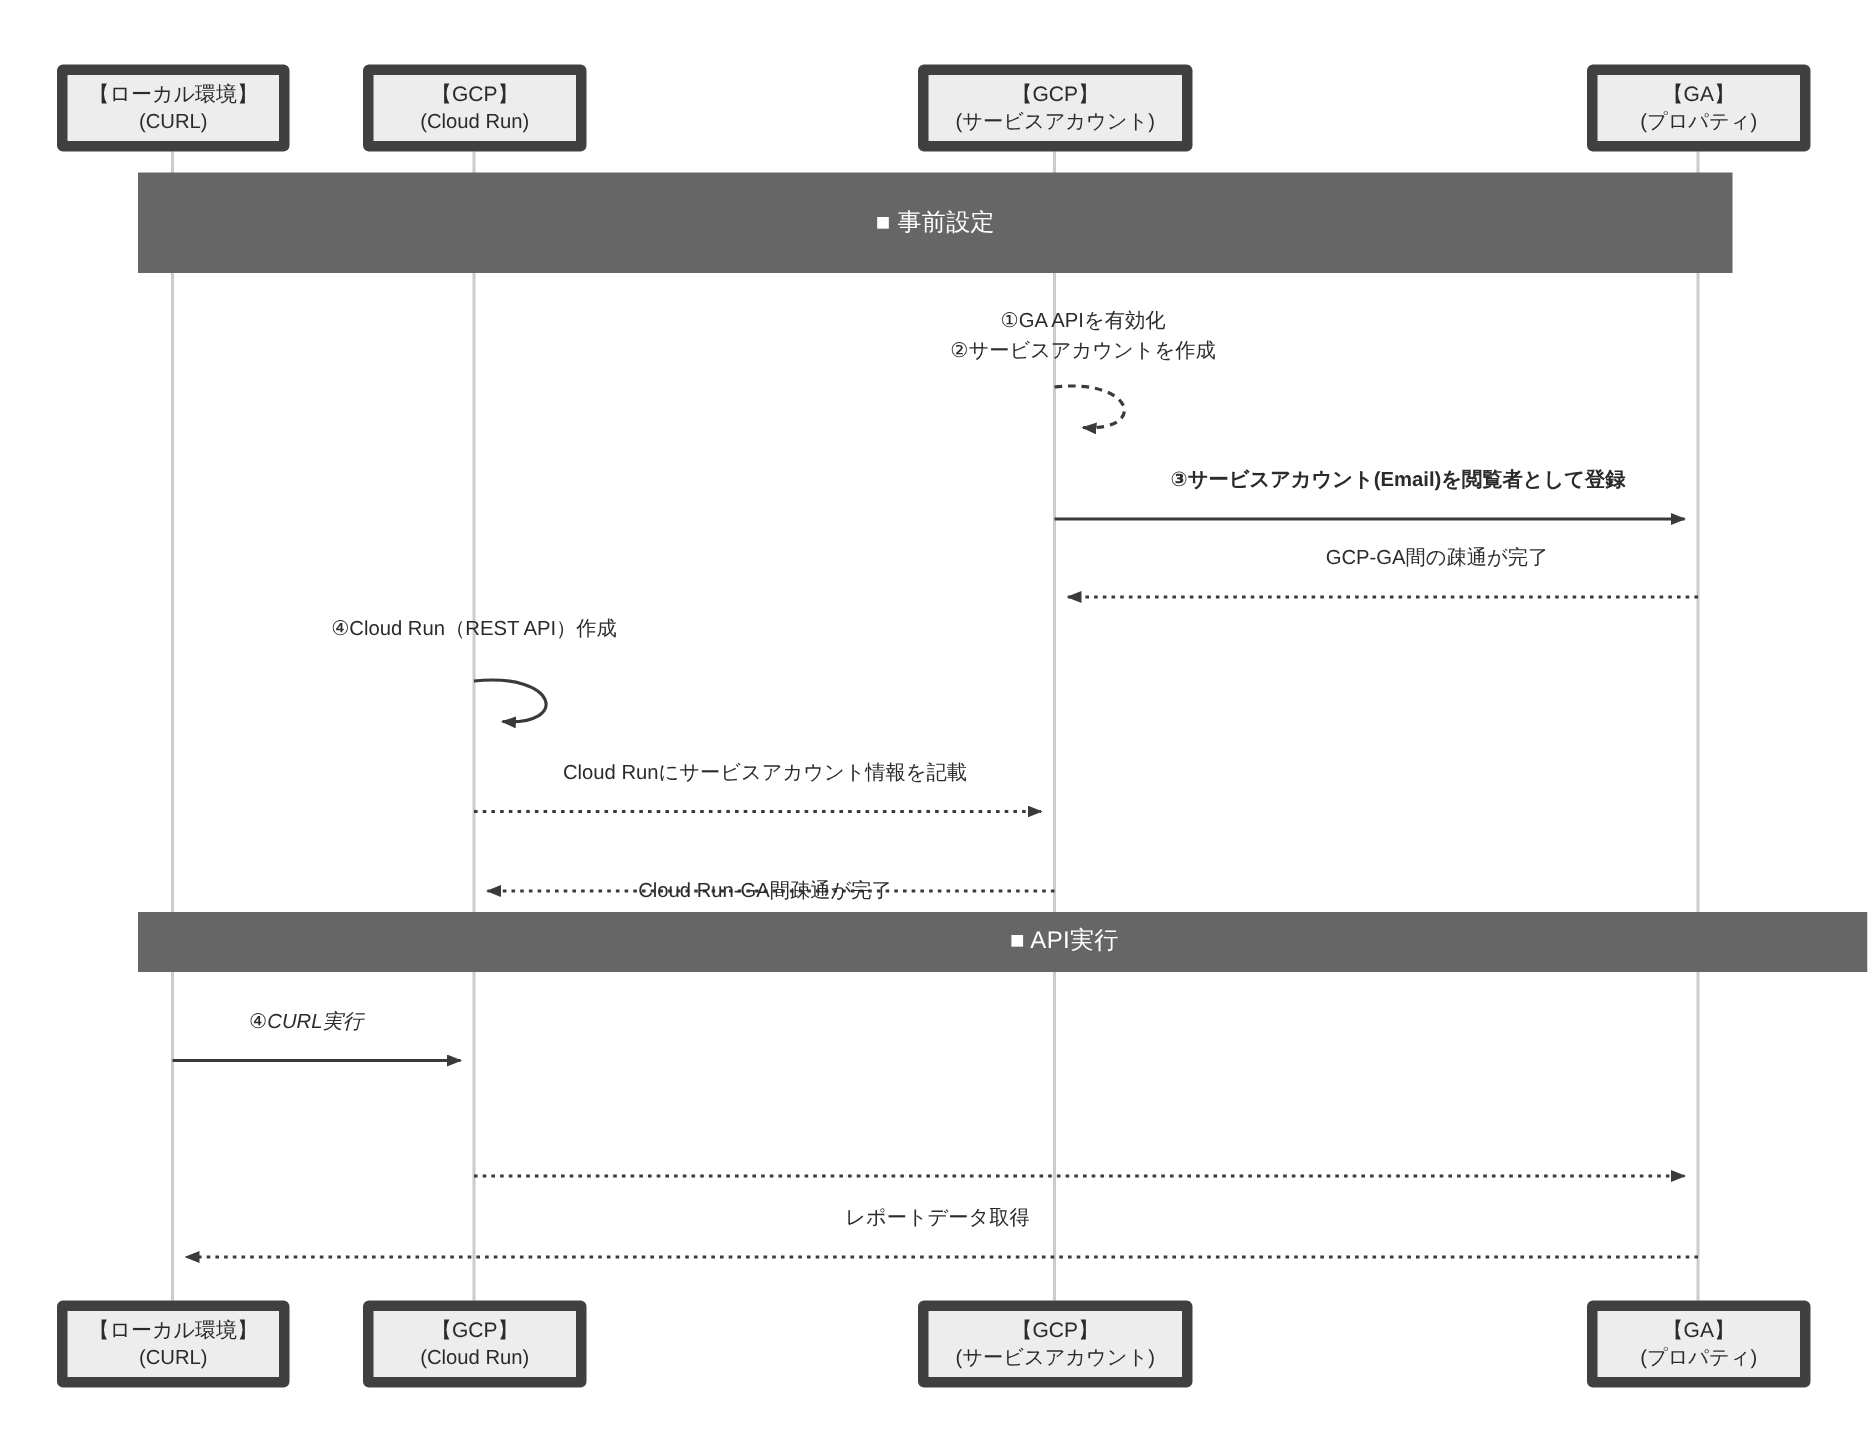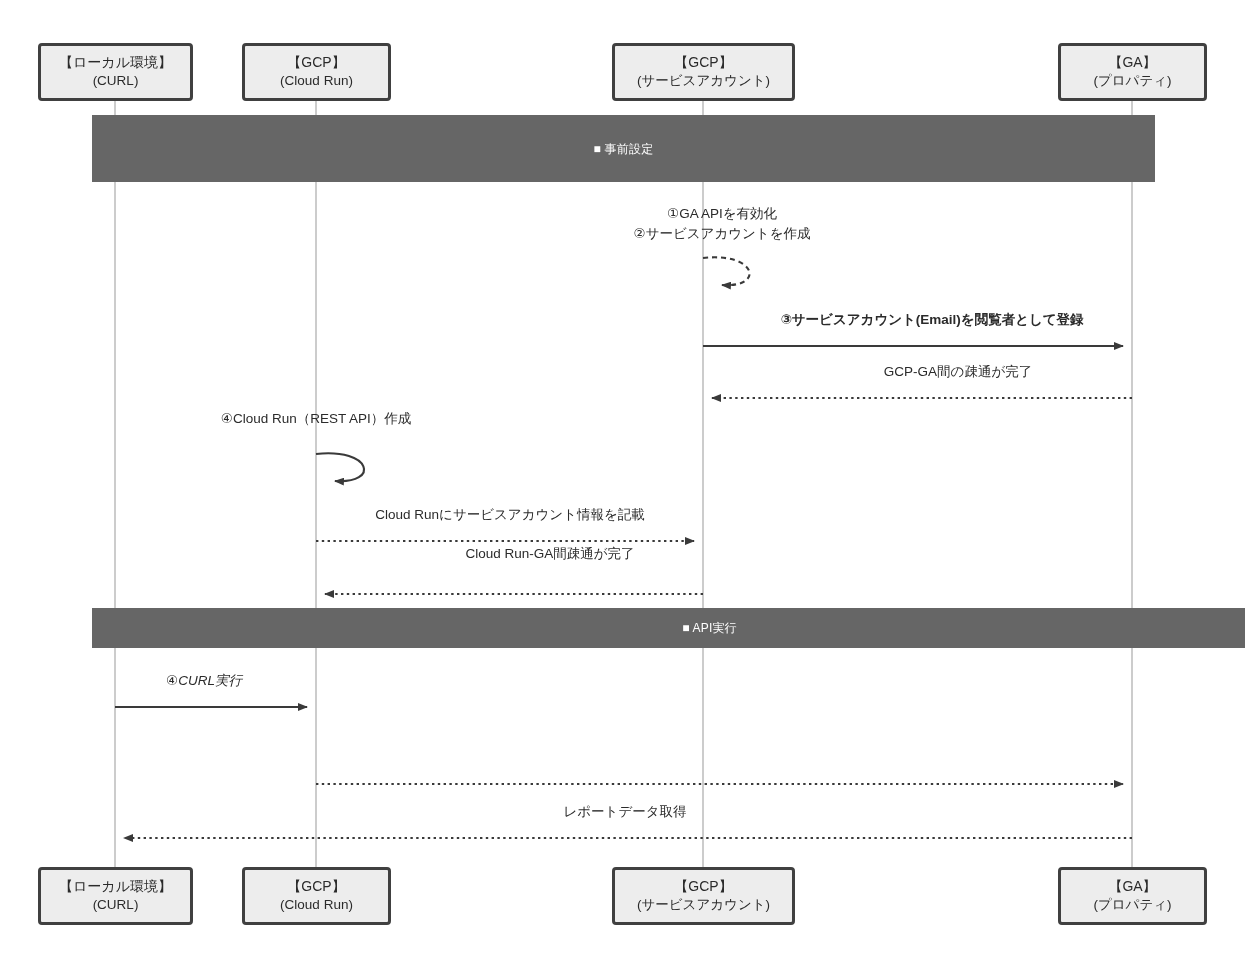--- a/index.html
+++ b/index.html
@@ -22,21 +22,21 @@
     position: absolute;
     left: 0;
     top: 0;
     width: 1245px;
     height: 966px;
   }
   .participant-box {
     position: absolute;
     box-sizing: border-box;
     background: #ededed;
-    border: 3px solid #404040;
+    border: 7px solid #404040;
     border-radius: 4px;
     display: flex;
     flex-direction: column;
     align-items: center;
     justify-content: center;
     line-height: 1.35;
   }
   .participant-title {
     font-size: 14px;
     color: #2b2b2b;
@@ -52,21 +52,21 @@
     box-sizing: border-box;
     background: #666666;
     display: flex;
     flex-direction: column;
     align-items: center;
     justify-content: center;
     color: #ffffff;
     line-height: 1.5;
   }
   .band-line {
-    font-size: 12px;
+    font-size: 16px;
     white-space: nowrap;
     letter-spacing: 0.2px;
   }
   .msg-label {
     position: absolute;
     font-size: 13.5px;
     color: #2b2b2b;
     white-space: nowrap;
     text-align: center;
     transform: translateX(-50%);
@@ -189,19 +189,19 @@
   </div>
 
   <div class="msg-label" style="left:932px; top:310px;font-weight:bold;">③サービスアカウント(Email)を閲覧者として登録</div>
 
   <div class="msg-label" style="left:958px; top:362px;">GCP-GA間の疎通が完了</div>
 
   <div class="msg-label" style="left:316px; top:409px;">④Cloud Run（REST API）作成</div>
 
   <div class="msg-label" style="left:510px; top:505px;">Cloud Runにサービスアカウント情報を記載</div>
 
-  <div class="msg-label" style="left:510px; top:544px;margin-left:40px;">Cloud Run-GA間疎通が完了</div>
+  <div class="msg-label" style="left:510px; top:584px;">Cloud Run-GA間疎通が完了</div>
 
   <div class="msg-label" style="left:204px; top:671px;font-style:italic;">④CURL実行</div>
 
   <div class="msg-label" style="left:625px; top:802px;">レポートデータ取得</div>
 
 </div>
 
 </body></html>

